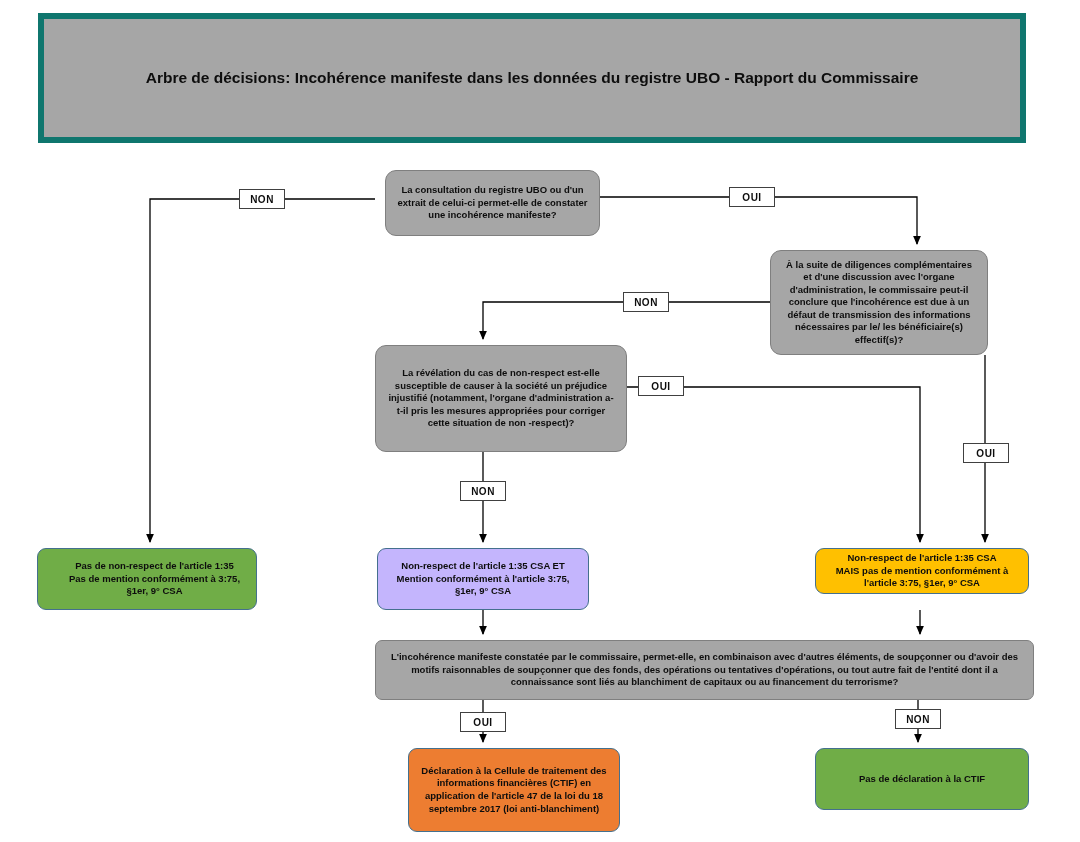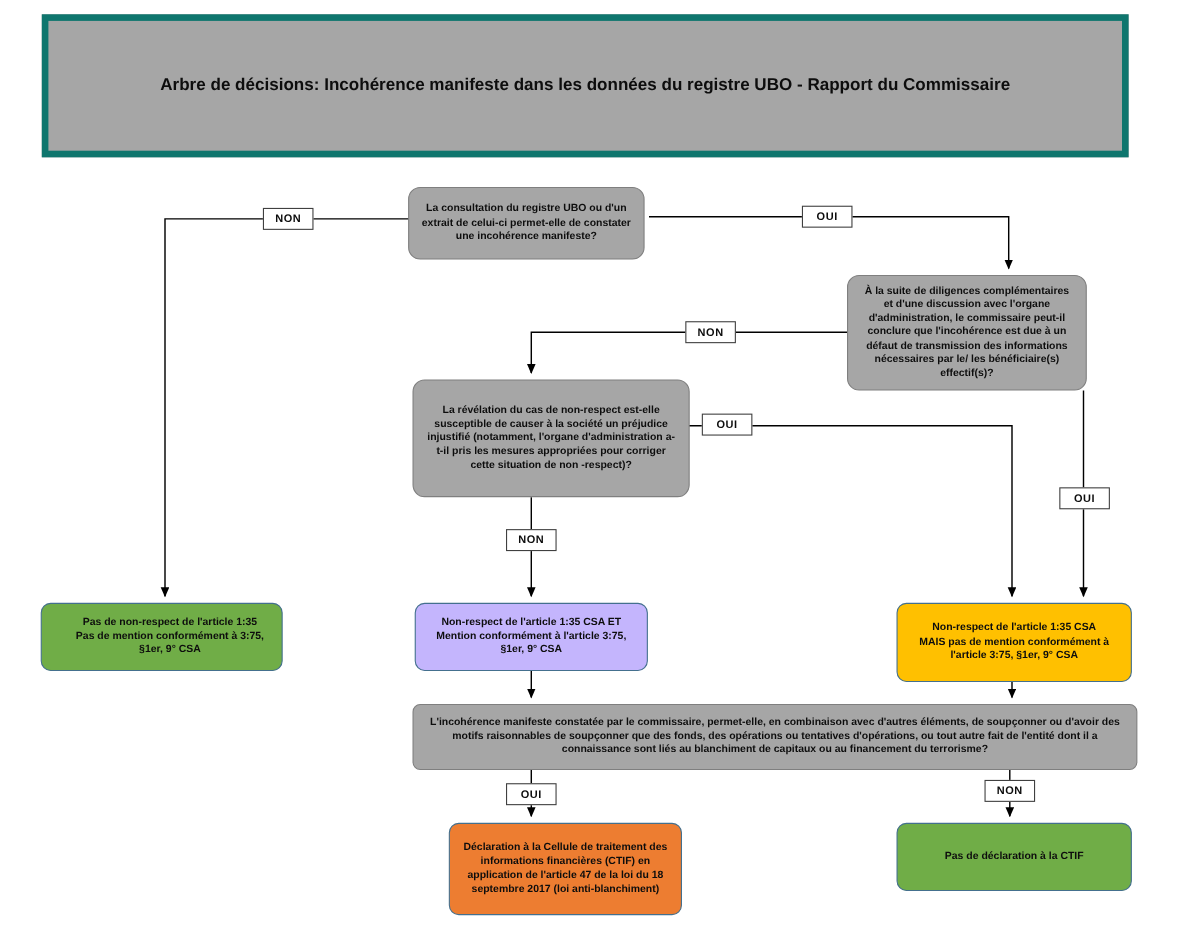--- a/index.html
+++ b/index.html
@@ -26,27 +26,27 @@
   .result{
     border:1.5px solid #44708e;border-radius:9px;padding:4px 10px;
   }
   .svg-layer{position:absolute;left:0;top:0;width:1080px;height:842px;pointer-events:none;}
   .edge-label{
     position:absolute;width:46px;height:20px;background:#ffffff;border:1.5px solid #404040;
     box-sizing:border-box;display:flex;align-items:center;justify-content:center;
     font-size:10px;font-weight:bold;color:#0d0d0d;letter-spacing:0.5px;
   }
   
-  #n-consult{left:371px;top:170px;width:215px;height:66px;}
+  #n-consult{left:385px;top:170px;width:215px;height:66px;}
   #n-dilig{left:770px;top:250px;width:218px;height:105px;}
   #n-revel{left:375px;top:345px;width:252px;height:107px;}
   #n-wide{left:375px;top:640px;width:659px;height:60px;border-radius:7px;}
   #n-green-left{left:37px;top:548px;width:220px;height:62px;padding-left:25px;}
   #n-orange-mid{left:377px;top:548px;width:212px;height:62px;}
-  #n-yellow{left:815px;top:548px;width:214px;height:72px;}
+  #n-yellow{left:815px;top:548px;width:214px;height:46px;}
   #n-ctif{left:377px;top:748px;width:212px;height:84px;}
   #n-green-bottom{left:815px;top:748px;width:214px;height:62px;}
   
   #el-non1{left:239px;top:189px;}
   #el-oui1{left:729px;top:187px;}
   #el-non2{left:623px;top:292px;}
   #el-oui2{left:638px;top:376px;}
   #el-oui3{left:963px;top:443px;}
   #el-non3{left:460px;top:481px;}
   #el-oui4{left:460px;top:712px;}

